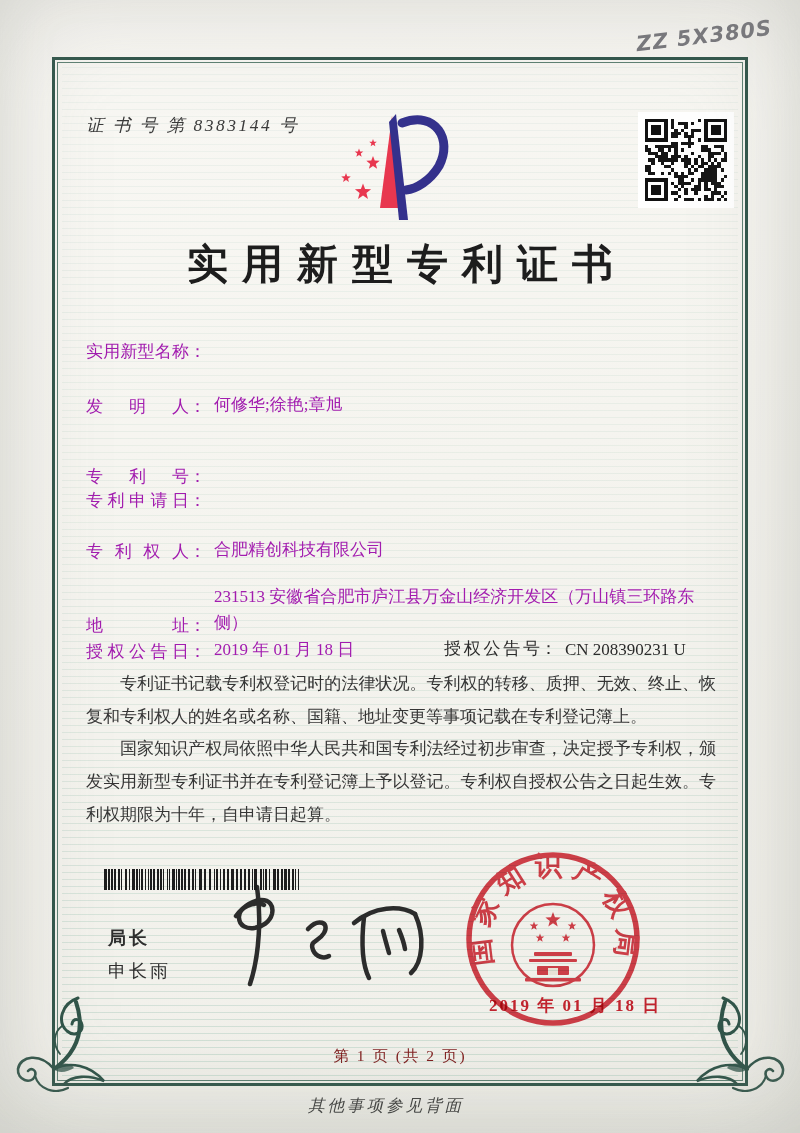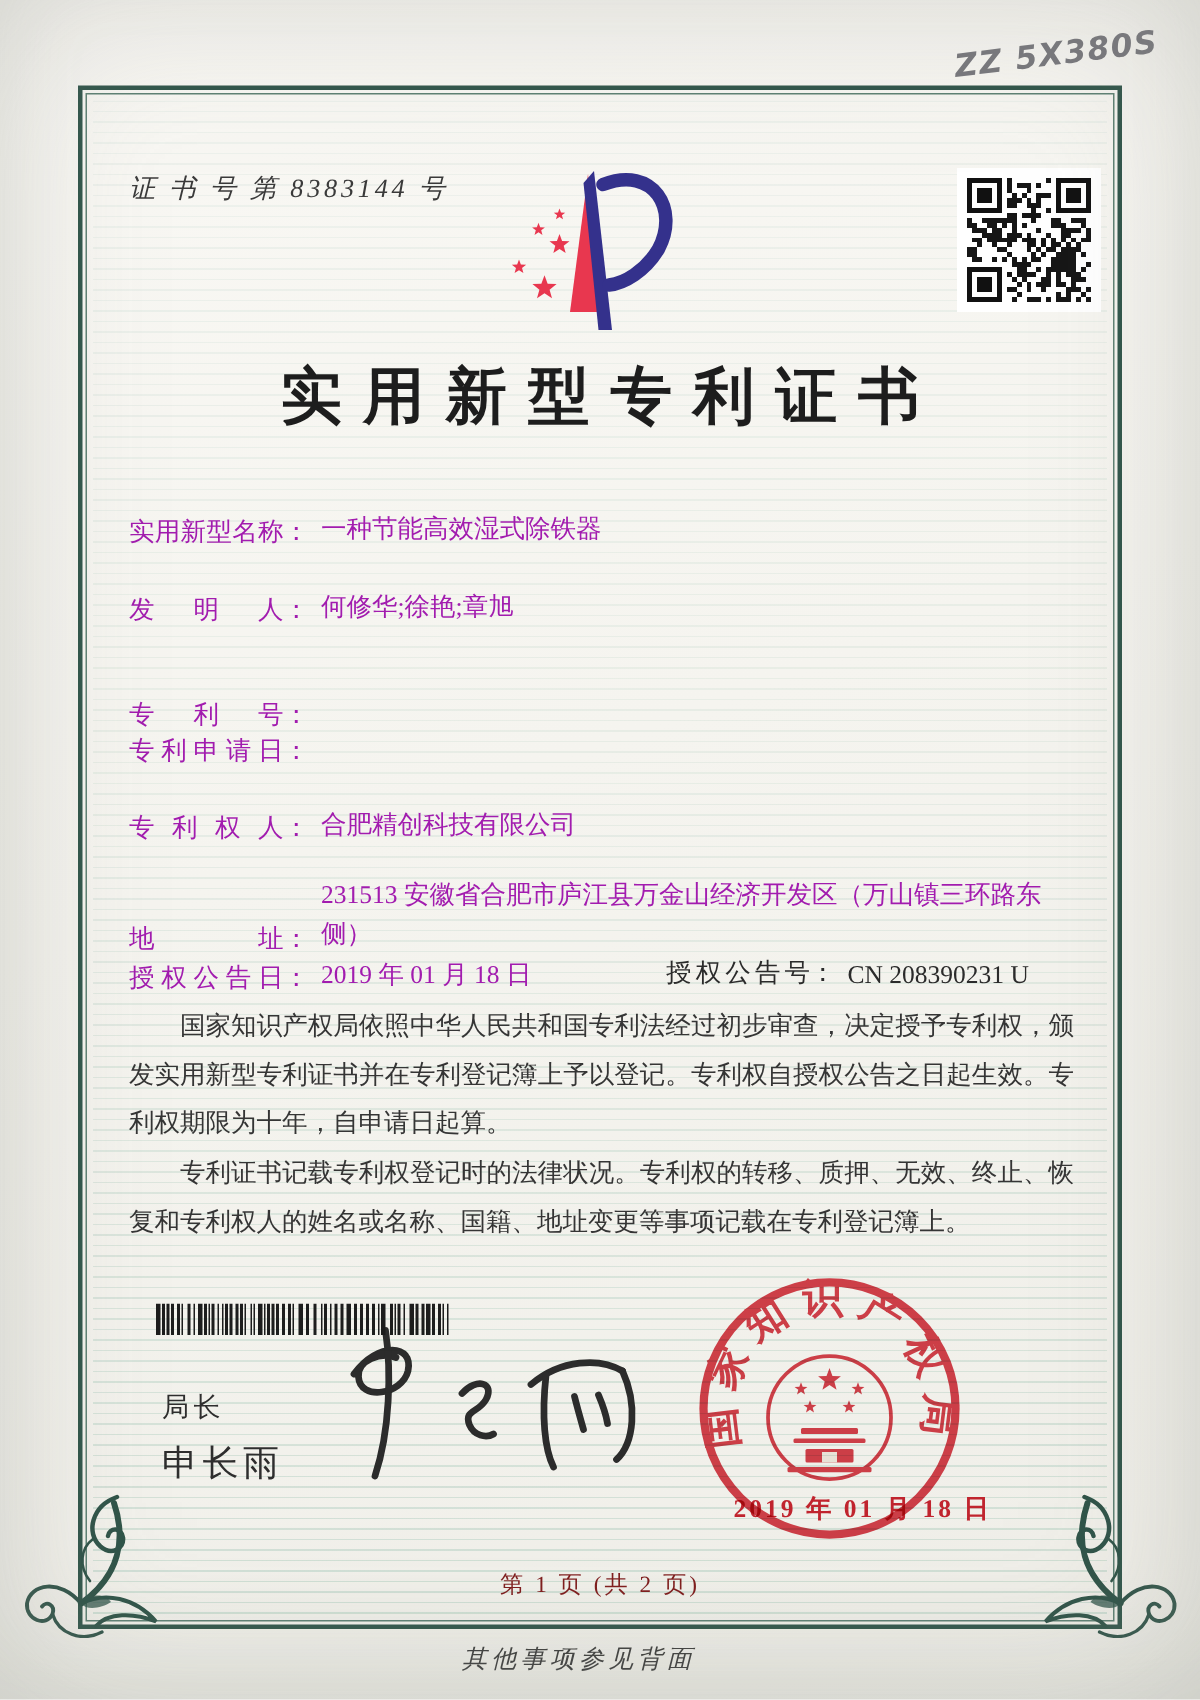--- a/index.html
+++ b/index.html
@@ -33,22 +33,22 @@
   .colon{flex:0 0 auto;margin-right:8px;}
   .val{flex:0 1 auto;max-width:500px;line-height:1.55;}
   .grant-no{position:absolute;left:432px;top:637px;z-index:3;font-size:17px;display:flex;}
   .grant-no .lbl{width:96px;flex-basis:96px;margin-left:12px;}
   
   .paras{position:absolute;left:86px;top:668px;width:630px;z-index:3;
     font-size:17px;line-height:1.92;text-align:justify;color:#353535;}
   .paras p{margin:0;text-indent:2em;}
   
   .barcode{position:absolute;left:104px;top:869px;z-index:3;}
-  .sig-title{position:absolute;left:108px;top:926px;z-index:3;font-size:18px;letter-spacing:3px;color:#2e2e2e;}
-  .sig-name{position:absolute;left:108px;top:959px;z-index:3;font-size:24px;letter-spacing:3px;color:#2e2e2e;}
+  .sig-title{position:absolute;left:108px;top:926px;z-index:3;font-size:18px;letter-spacing:3px;color:#2e2e2e;font-weight:bold;}
+  .sig-name{position:absolute;left:108px;top:959px;z-index:3;font-size:18px;letter-spacing:3px;color:#2e2e2e;}
   .signature{position:absolute;left:212px;top:876px;z-index:4;}
   .seal{position:absolute;left:462px;top:848px;z-index:5;mix-blend-mode:multiply;opacity:.93;}
   .seal-date{position:absolute;left:489px;top:994px;z-index:4;font-size:17px;letter-spacing:2px;
     color:#c0242e;font-weight:600;}
   .page-info{position:absolute;left:0;top:1046px;width:100%;text-align:center;z-index:3;
     font-size:15.5px;letter-spacing:2px;color:#7f1d1d;}
   .back-note{position:absolute;left:0;top:1095px;width:100%;text-align:center;z-index:3;
     transform:translateX(-14px);font-size:16.5px;letter-spacing:3px;color:#3a3a3a;font-style:italic;}
   .flourish{position:absolute;z-index:2;}
   .flourish.left{left:8px;top:992px;}
@@ -324,21 +324,20 @@
     <rect x="2" y="20" width="7" height="7" fill="#111"></rect>
     <rect x="3" y="21" width="5" height="5" fill="#fff"></rect>
     <rect x="4" y="22" width="3" height="3" fill="#111"></rect>
   </svg>
 
 <div class="title">实用新型专利证书</div>
 
 <div class="row" style="top:340px">
   <span class="lbl">实用新型名称</span>
     <span class="colon">：</span>
-    <span class="val">一种节能高效湿式除铁器</span>
 </div>
 <div class="row" style="top:392px">
   <span class="lbl">发明人</span>
     <span class="colon">：</span>
     <span class="val">何修华;徐艳;章旭</span>
 </div>
 <div class="row" style="top:465px">
   <span class="lbl">专利号</span>
     <span class="colon">：</span>
 </div>
@@ -361,22 +360,22 @@
     <span class="colon">：</span>
     <span class="val">2019 年 01 月 18 日</span>
 </div>
 <div class="grant-no">
   <span class="lbl">授权公告号</span>
     <span class="colon">：</span>
     <span class="val">CN 208390231 U</span>
 </div>
 
 <div class="paras">
+  <p>专利证书记载专利权登记时的法律状况。专利权的转移、质押、无效、终止、恢复和专利权人的姓名或名称、国籍、地址变更等事项记载在专利登记簿上。</p>
   <p>国家知识产权局依照中华人民共和国专利法经过初步审查，决定授予专利权，颁发实用新型专利证书并在专利登记簿上予以登记。专利权自授权公告之日起生效。专利权期限为十年，自申请日起算。</p>
-  <p>专利证书记载专利权登记时的法律状况。专利权的转移、质押、无效、终止、恢复和专利权人的姓名或名称、国籍、地址变更等事项记载在专利登记簿上。</p>
 </div>
 
 <svg class="barcode" width="198" height="21" viewBox="0 0 198 21">
     <rect x="0" y="0" width="3" height="21" fill="#1d1d1d"></rect>
     <rect x="4" y="0" width="2" height="21" fill="#1d1d1d"></rect>
     <rect x="7" y="0" width="2" height="21" fill="#1d1d1d"></rect>
     <rect x="10" y="0" width="2" height="21" fill="#1d1d1d"></rect>
     <rect x="14" y="0" width="2" height="21" fill="#1d1d1d"></rect>
     <rect x="17" y="0" width="1" height="21" fill="#1d1d1d"></rect>
     <rect x="21" y="0" width="2" height="21" fill="#1d1d1d"></rect>

